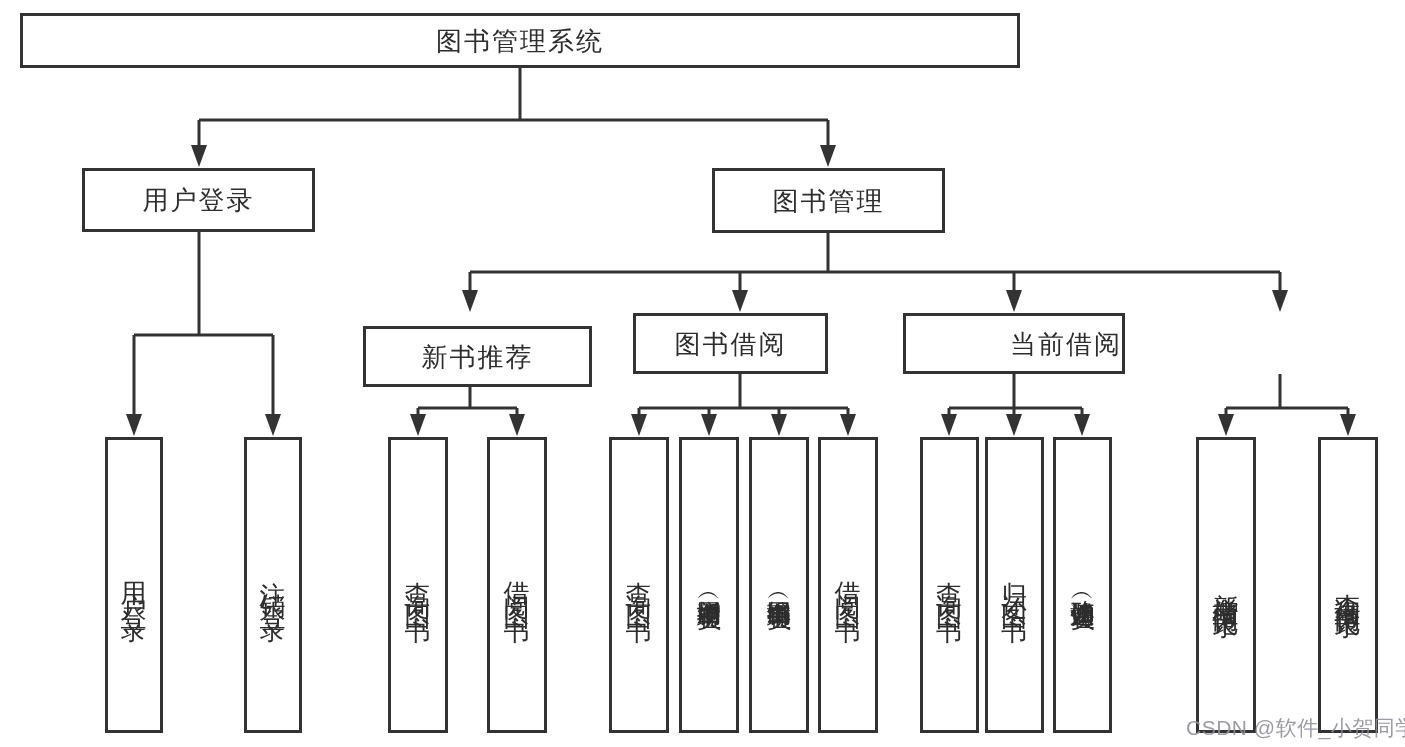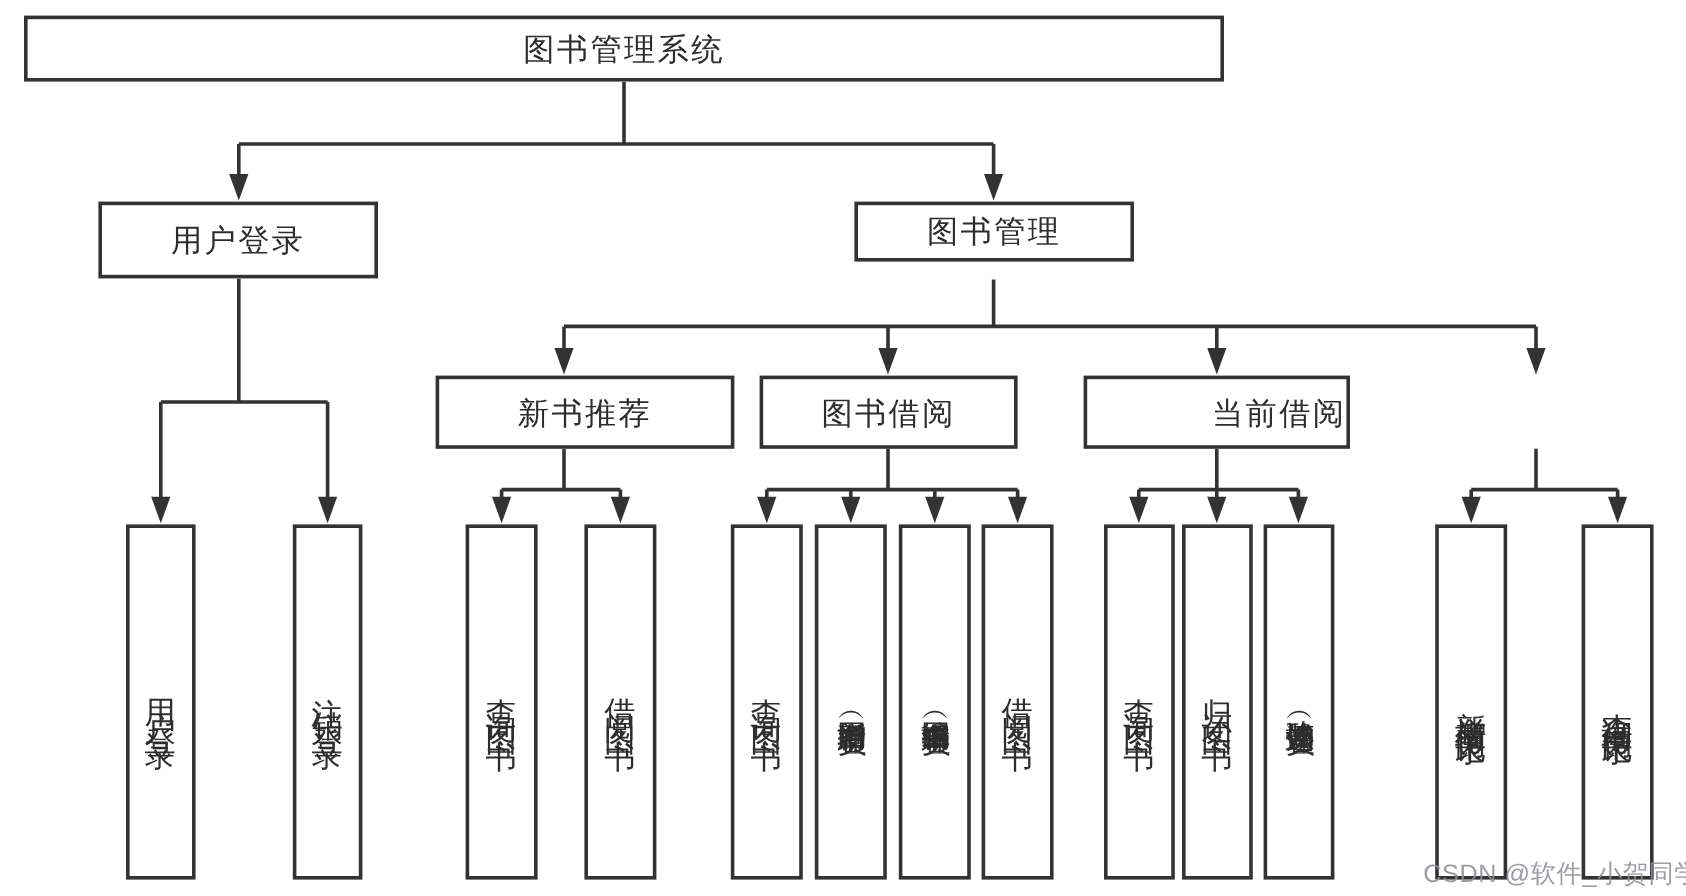--- a/index.html
+++ b/index.html
@@ -103,28 +103,28 @@
     </g>
   </svg>
 
   <div class="box" style="left:20px; top:13px; width:1000px; height:55px;">
     <span class="hlabel">图书管理系统</span>
   </div>
 
   <div class="box" style="left:82px; top:168px; width:233px; height:64px;">
     <span class="hlabel">用户登录</span>
   </div>
-  <div class="box" style="left:712px; top:168px; width:233px; height:50px;">
+  <div class="box" style="left:712px; top:168px; width:233px; height:65px;">
     <span class="hlabel">图书管理</span>
   </div>
 
-  <div class="box" style="left:363px; top:313px; width:249px; height:61px;">
+  <div class="box" style="left:363px; top:326px; width:229px; height:61px;">
     <span class="hlabel">新书推荐</span>
   </div>
-  <div class="box" style="left:633px; top:313px; width:215px; height:61px;">
+  <div class="box" style="left:633px; top:313px; width:195px; height:61px;">
     <span class="hlabel">图书借阅</span>
   </div>
   <div class="box" style="left:903px; top:313px; width:222px; height:61px;justify-content:flex-end;">
     <span class="hlabel">当前借阅</span>
   </div>
 
   <div class="box vbox" style="left:105px; width:58px;">
     <span class="vtext ls-wide">用户登录</span>
   </div>
   <div class="box vbox" style="left:244px; width:58px;">

